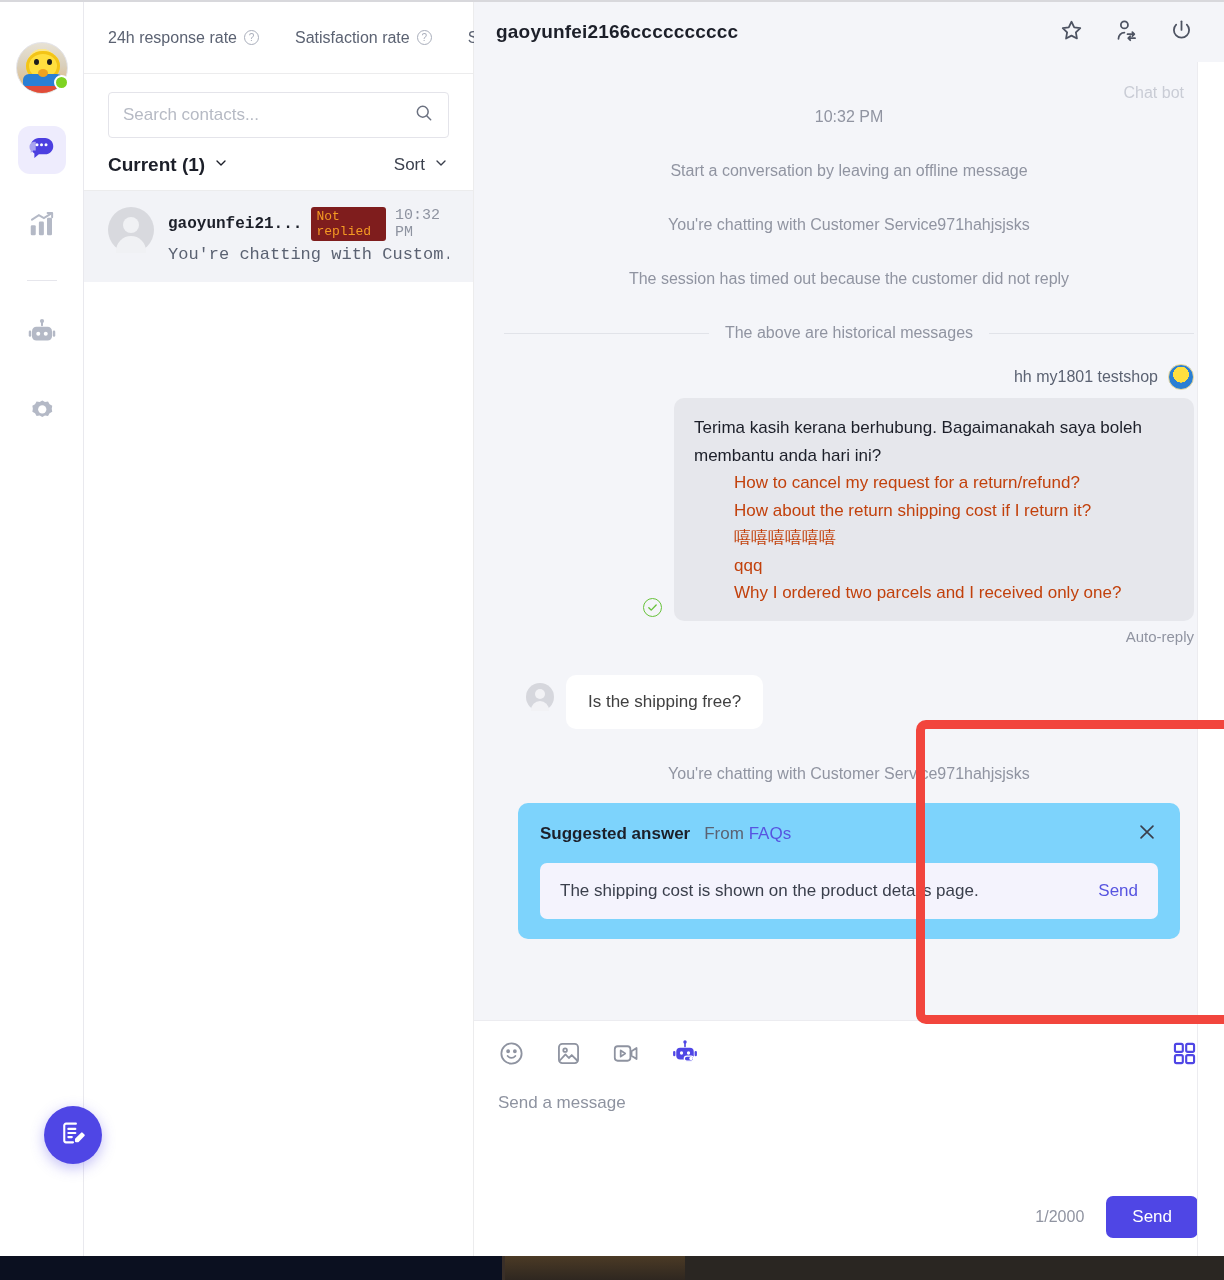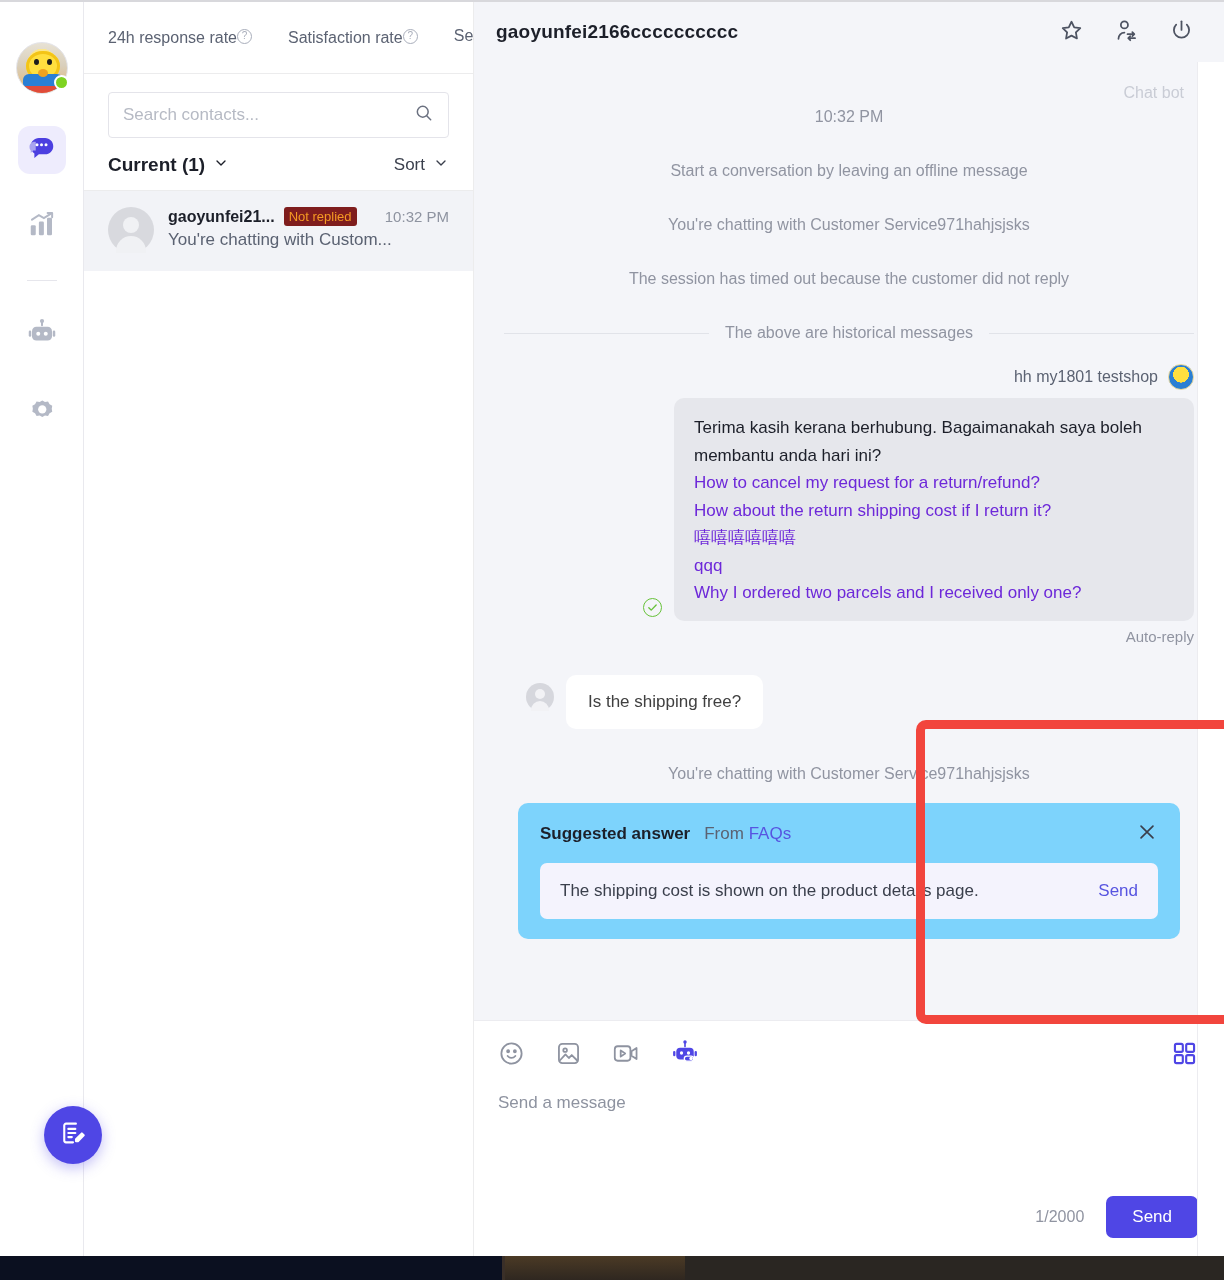--- a/index.html
+++ b/index.html
@@ -67,21 +67,21 @@
     background: #4f46e5; display: flex; align-items: center; justify-content: center;
     box-shadow: 0 4px 14px rgba(79,70,229,.35);
   }
   
   .midcol { width: 390px; flex: 0 0 390px; display: flex; flex-direction: column;
             border-right: 1px solid #ececed; background: #fff; }
   .metrics {
     height: 72px; display: flex; align-items: center; gap: 36px;
     padding: 0 24px; border-bottom: 1px solid #ececed; white-space: nowrap;
   }
-  .metric { display: flex; align-items: flex-start; color: #5b6272; font-size: 16px; }
+  .metric { display: flex; align-items: center; gap: 7px; color: #5b6272; font-size: 16px; }
   .qmark {
     width: 15px; height: 15px; border-radius: 50%; border: 1.3px solid #a9aebb;
     color: #a9aebb; font-size: 10px; display: inline-flex;
     align-items: center; justify-content: center; line-height: 1;
   }
   .metric-val { color: #1c1f29; font-weight: bold; font-size: 18px; margin-left: 4px; }
   .search-wrap { padding: 18px 24px 0; }
   .search-box {
     height: 46px; border: 1px solid #e4e4ea; border-radius: 4px;
     display: flex; align-items: center; padding: 0 14px; gap: 8px;
@@ -91,21 +91,21 @@
     font-family: "Liberation Sans", sans-serif; background: transparent;
   }
   .search-box input::placeholder { color: #b6bac4; }
   .list-tools {
     display: flex; align-items: center; justify-content: space-between;
     padding: 16px 24px 14px; border-bottom: 1px solid #ececed;
   }
   .lt-left { display: flex; align-items: center; gap: 8px; font-size: 19px; color: #1c1f29; font-weight: bold; }
   .lt-right { display: flex; align-items: center; gap: 8px; font-size: 17px; color: #3a3f4c; }
   .conv {
-    display: flex; gap: 14px; padding: 16px 24px 18px; background: #f2f3f7; cursor: default;
+    display: flex; gap: 14px; padding: 16px 24px 18px; background: #f2f3f7; cursor: default; font-family: Liberation Mono, monospace;
   }
   .conv-av { width: 46px; height: 46px; border-radius: 50%; background: #d8d9de; position: relative; flex: 0 0 46px; }
   .conv-av::before { content:""; position:absolute; left:15px; top:10px; width:16px; height:16px; border-radius:50%; background:#f0f1f4; }
   .conv-av::after  { content:""; position:absolute; left:8px; bottom:0; width:30px; height:17px; border-radius:15px 15px 0 0; background:#f0f1f4; }
   .conv-body { flex: 1; min-width: 0; }
   .conv-row1 { display: flex; align-items: center; gap: 9px; }
   .conv-name { font-size: 16px; font-weight: bold; color: #1c1f29; }
   .badge { font-size: 13px; color: #f59a23; background: #7f1d1d; border-radius: 3px; padding: 2px 5px; }
   .conv-time { font-size: 15px; color: #8e93a0; margin-left: auto; }
   .conv-snip { font-size: 17px; color: #5b6272; margin-top: 4px; white-space: nowrap; overflow: hidden; }
@@ -128,21 +128,21 @@
   .out-av { width: 26px; height: 26px; border-radius: 50%;
             background: radial-gradient(circle at 50% 40%, #ffdf3f 0 42%, #2a7fd4 43% 100%);
             border: 1px solid #e8d79a; }
   .bubble-row { display: flex; align-items: flex-end; justify-content: flex-end; gap: 12px; margin-top: 8px; }
   .tick { width: 19px; height: 19px; border-radius: 50%; border: 1.6px solid #67c23a;
           display: flex; align-items: center; justify-content: center; margin-bottom: 4px; }
   .bubble {
     max-width: 520px; background: #e6e7ec; border-radius: 10px;
     padding: 16px 20px 14px; font-size: 17px; color: #1c1f29; line-height: 1.62;
   }
-  .bubble .q { color: #6d28d9; }
+  .bubble .q { color: #c2410c; margin-left: 40px; }
   .out-foot { text-align: right; color: #9094a1; font-size: 15px; margin-top: 7px; }
   
   .hl-box {
     position: absolute; left: 442px; top: 718px; width: 778px; height: 304px;
     border: 9px solid #f2453d; border-radius: 10px; z-index: 20; pointer-events: none;
   }
   .in-row { display: flex; align-items: flex-start; gap: 12px; margin-top: 30px; padding-left: 22px; }
   .in-av { width: 28px; height: 28px; border-radius: 50%; background: #d6d7dd; position: relative; flex: 0 0 28px; margin-top: 8px;}
   .in-av::before { content:""; position:absolute; left:9px; top:6px; width:10px; height:10px; border-radius:50%; background:#f2f2f5; }
   .in-av::after  { content:""; position:absolute; left:5px; bottom:0; width:18px; height:10px; border-radius:9px 9px 0 0; background:#f2f2f5; }

